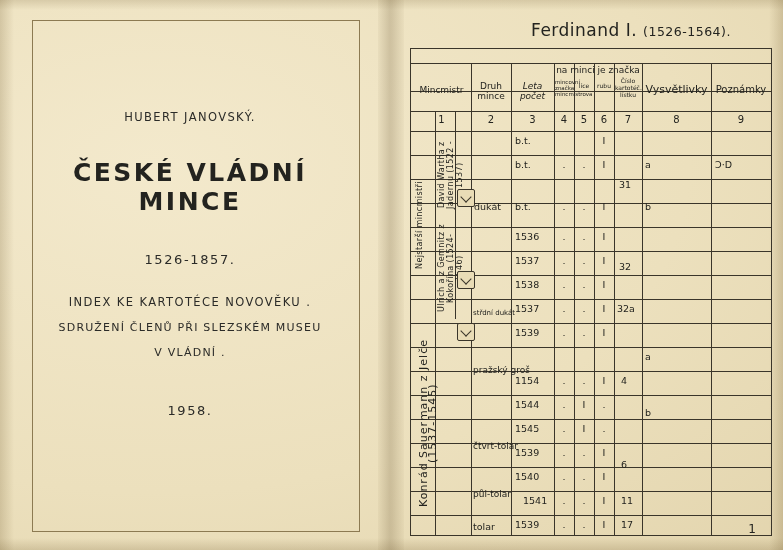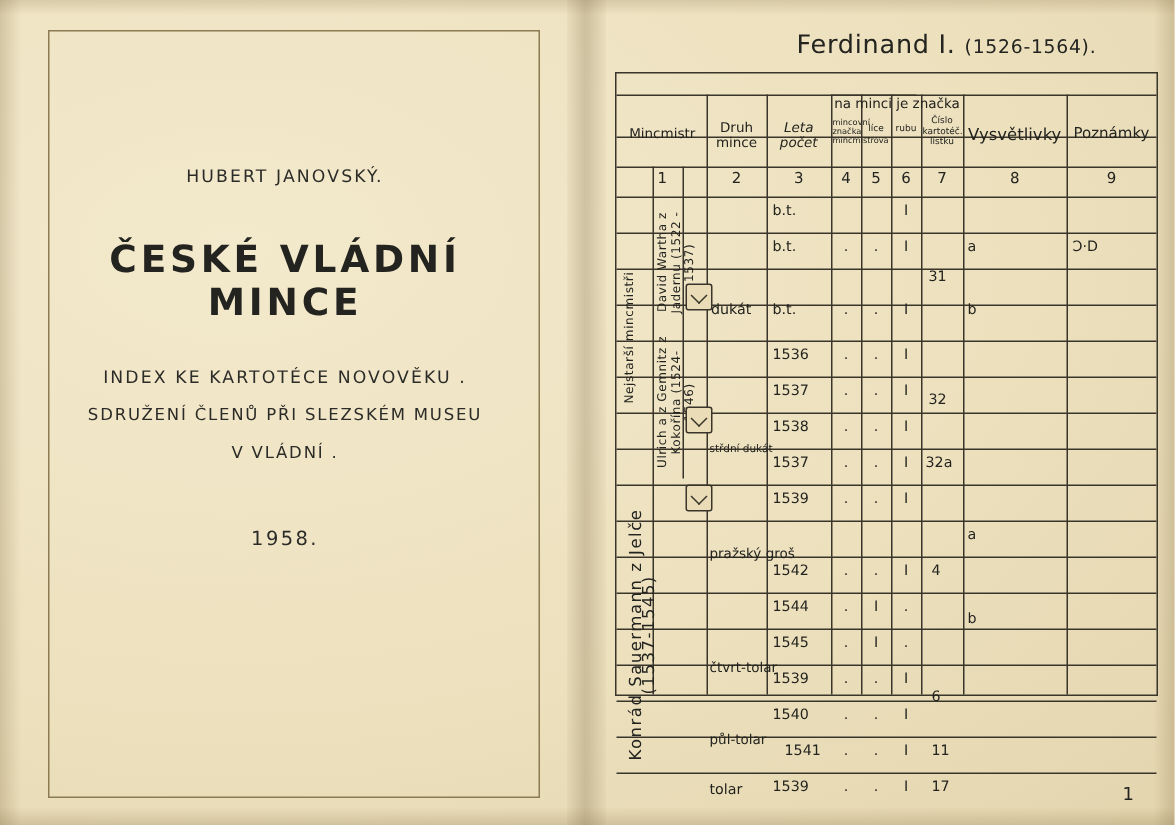--- a/index.html
+++ b/index.html
@@ -54,21 +54,21 @@
   
   .right{
     position:absolute;left:404px;top:8px;width:370px;height:534px;
   }
   .r-head{
     position:absolute;left:92px;top:12px;width:270px;text-align:center;
     font-size:17px;color:#23231f;letter-spacing:0.5px;
   }
   .r-head .yrs{font-size:12.5px;}
   .tbl{
-    position:absolute;left:6px;top:40px;width:362px;height:416px;
+    position:absolute;left:6px;top:40px;width:362px;height:488px;
     border:1.3px solid #3a352a;
     box-sizing:border-box;
   }
   .tbl .vline{position:absolute;top:0;bottom:0;width:1px;background:#3a352a;}
   .tbl .hline{position:absolute;left:0;right:0;height:1px;background:#3a352a;}
   .cellhdr{
     position:absolute;text-align:center;color:#23231f;
     font-size:9px;line-height:10px;
   }
   .numrow{
@@ -120,20 +120,21 @@
   <div class="page-edge-b"></div>
   <div class="page-edge-l"></div>
   <div class="page-edge-r"></div>
   <div class="gutter"></div>
 
   <div class="left">
     <div class="left-frame"></div>
     <div class="title-block">
       <div class="t-author">HUBERT JANOVSKÝ.</div>
       <div class="t-main">ČESKÉ VLÁDNÍ MINCE</div>
+      <div class="t-years">1526-1857.</div>
       <div class="t-sub">INDEX KE KARTOTÉCE NOVOVĚKU .</div>
       <div class="t-org2">SDRUŽENÍ  ČLENŮ  PŘI  SLEZSKÉM  MUSEU</div>
       <div class="t-org3">V  VLÁDNÍ .</div>
       <div class="t-year">1958.</div>
     </div>
   </div>
 
   <div class="right">
 
     <div class="r-head">
@@ -252,36 +253,36 @@
       <div class="cell" style="left:146px;top:206px;width:14px;justify-content:center;">.</div>
       <div class="cell" style="left:166px;top:206px;width:14px;justify-content:center;">.</div>
       <div class="cell" style="left:186px;top:206px;width:14px;justify-content:center;">I</div>
       <div class="cell" style="left:208px;top:212px;">32</div>
 
       <div class="cell" style="left:104px;top:230px;">1538</div>
       <div class="cell" style="left:146px;top:230px;width:14px;justify-content:center;">.</div>
       <div class="cell" style="left:166px;top:230px;width:14px;justify-content:center;">.</div>
       <div class="cell" style="left:186px;top:230px;width:14px;justify-content:center;">I</div>
 
-      <div class="cell" style="left:62px;top:246px;font-size:7px;text-align:center;">střdní dukát</div>
+      <div class="cell" style="left:62px;top:260px;font-size:7px;text-align:center;">střdní dukát</div>
       <div class="cell" style="left:104px;top:254px;">1537</div>
       <div class="cell" style="left:146px;top:254px;width:14px;justify-content:center;">.</div>
       <div class="cell" style="left:166px;top:254px;width:14px;justify-content:center;">.</div>
       <div class="cell" style="left:186px;top:254px;width:14px;justify-content:center;">I</div>
       <div class="cell" style="left:206px;top:254px;text-align:center;">32a</div>
 
       <div class="cell" style="left:104px;top:278px;">1539</div>
       <div class="cell" style="left:146px;top:278px;width:14px;justify-content:center;">.</div>
       <div class="cell" style="left:166px;top:278px;width:14px;justify-content:center;">.</div>
       <div class="cell" style="left:186px;top:278px;width:14px;justify-content:center;">I</div>
 
       <div class="cell" style="left:234px;top:302px;">a</div>
 
       <div class="cell" style="left:62px;top:316px;font-size:9px;line-height:10px;flex-direction:column;align-items:flex-start;">pražský groš</div>
-      <div class="cell" style="left:104px;top:326px;">1542</div>
+      <div class="cell" style="left:104px;top:326px;">1154</div>
       <div class="cell" style="left:146px;top:326px;width:14px;justify-content:center;">.</div>
       <div class="cell" style="left:166px;top:326px;width:14px;justify-content:center;">.</div>
       <div class="cell" style="left:186px;top:326px;width:14px;justify-content:center;">I</div>
       <div class="cell" style="left:210px;top:326px;">4</div>
 
       <div class="cell" style="left:104px;top:350px;">1544</div>
       <div class="cell" style="left:146px;top:350px;width:14px;justify-content:center;">.</div>
       <div class="cell" style="left:166px;top:350px;width:14px;justify-content:center;">I</div>
       <div class="cell" style="left:186px;top:350px;width:14px;justify-content:center;">.</div>
       <div class="cell" style="left:234px;top:358px;">b</div>

